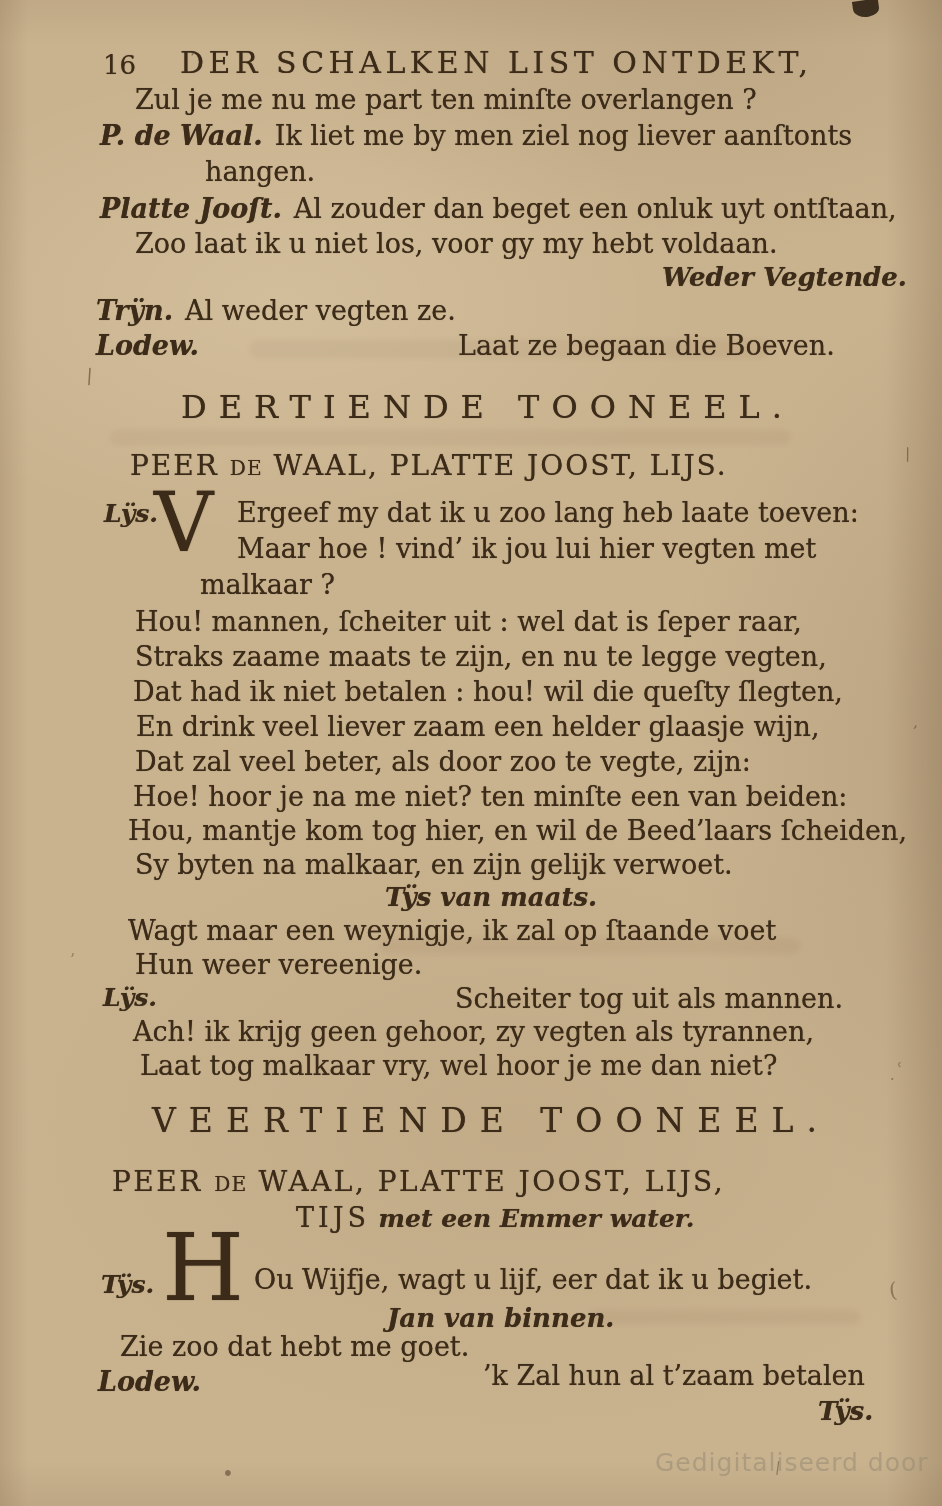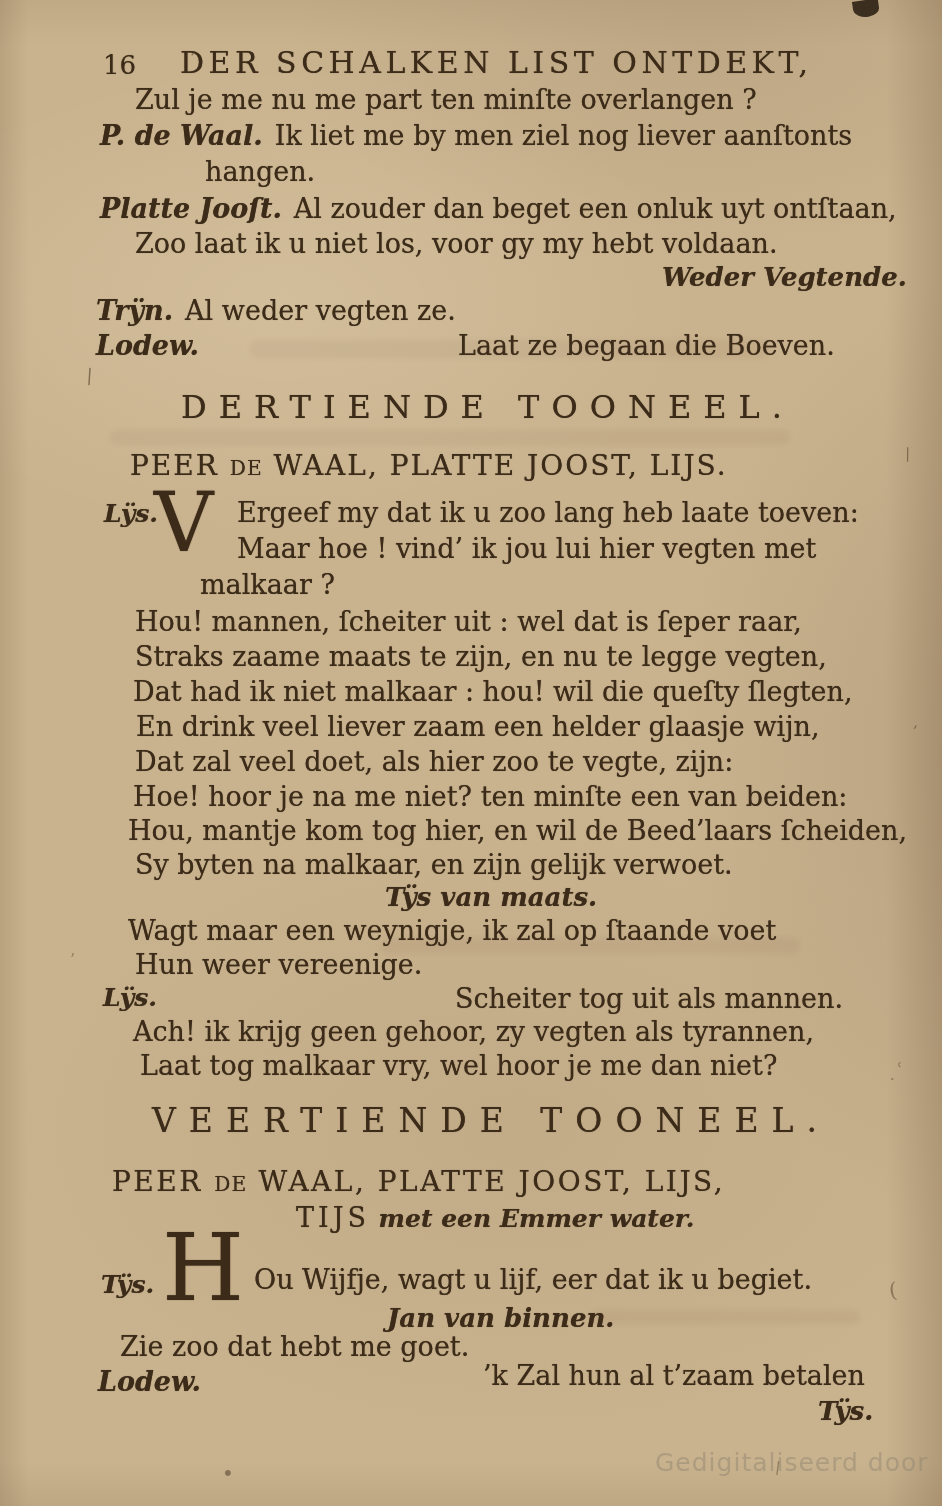--- a/index.html
+++ b/index.html
@@ -59,23 +59,23 @@
   <span class="smallcaps">DE</span>
   <span>WAAL, PLATTE JOOST, LIJS.</span>
 </div>
 <div class="line sp" style="left:104px;top:499px;font-size:25px;">Lÿs.</div>
 <div class="dropcap" style="left:154px;top:490px;font-size:82px;">V</div>
 <div class="line" style="left:237px;top:497px;">Ergeef my dat ik u zoo lang heb laate toeven:</div>
 <div class="line" style="left:237px;top:533px;">Maar hoe ! vind’ ik jou lui hier vegten met</div>
 <div class="line" style="left:200px;top:569px;">malkaar ?</div>
 <div class="line" style="left:135px;top:606px;">Hou! mannen, ſcheiter uit : wel dat is ſeper raar,</div>
 <div class="line" style="left:135px;top:641px;">Straks zaame maats te zijn, en nu te legge vegten,</div>
-<div class="line" style="left:133px;top:676px;">Dat had ik niet malkaar : hou! wil die queſty ſlegten,</div>
+<div class="line" style="left:133px;top:676px;">Dat had ik niet betalen : hou! wil die queſty ſlegten,</div>
 <div class="line" style="left:136px;top:711px;">En drink veel liever zaam een helder glaasje wijn,</div>
-<div class="line" style="left:135px;top:746px;">Dat zal veel doet, als hier zoo te vegte, zijn:</div>
+<div class="line" style="left:135px;top:746px;">Dat zal veel beter, als door zoo te vegte, zijn:</div>
 <div class="line" style="left:133px;top:781px;">Hoe! hoor je na me niet? ten minſte een van beiden:</div>
 <div class="line" style="left:128px;top:815px;">Hou, mantje kom tog hier, en wil de Beed’laars ſcheiden,</div>
 <div class="line" style="left:135px;top:849px;">Sy byten na malkaar, en zijn gelijk verwoet.</div>
 <div class="line stage" style="left:385px;top:882px;font-size:26px;">Tÿs van maats.</div>
 <div class="line" style="left:128px;top:915px;">Wagt maar een weynigje, ik zal op ſtaande voet</div>
 <div class="line" style="left:135px;top:949px;">Hun weer vereenige.</div>
 <div class="line sp" style="left:103px;top:983px;font-size:25px;">Lÿs.</div>
 <div class="line" style="left:455px;top:983px;">Scheiter tog uit als mannen.</div>
 <div class="line" style="left:133px;top:1016px;">Ach! ik krijg geen gehoor, zy vegten als tyrannen,</div>
 <div class="line" style="left:140px;top:1050px;">Laat tog malkaar vry, wel hoor je me dan niet?</div>

